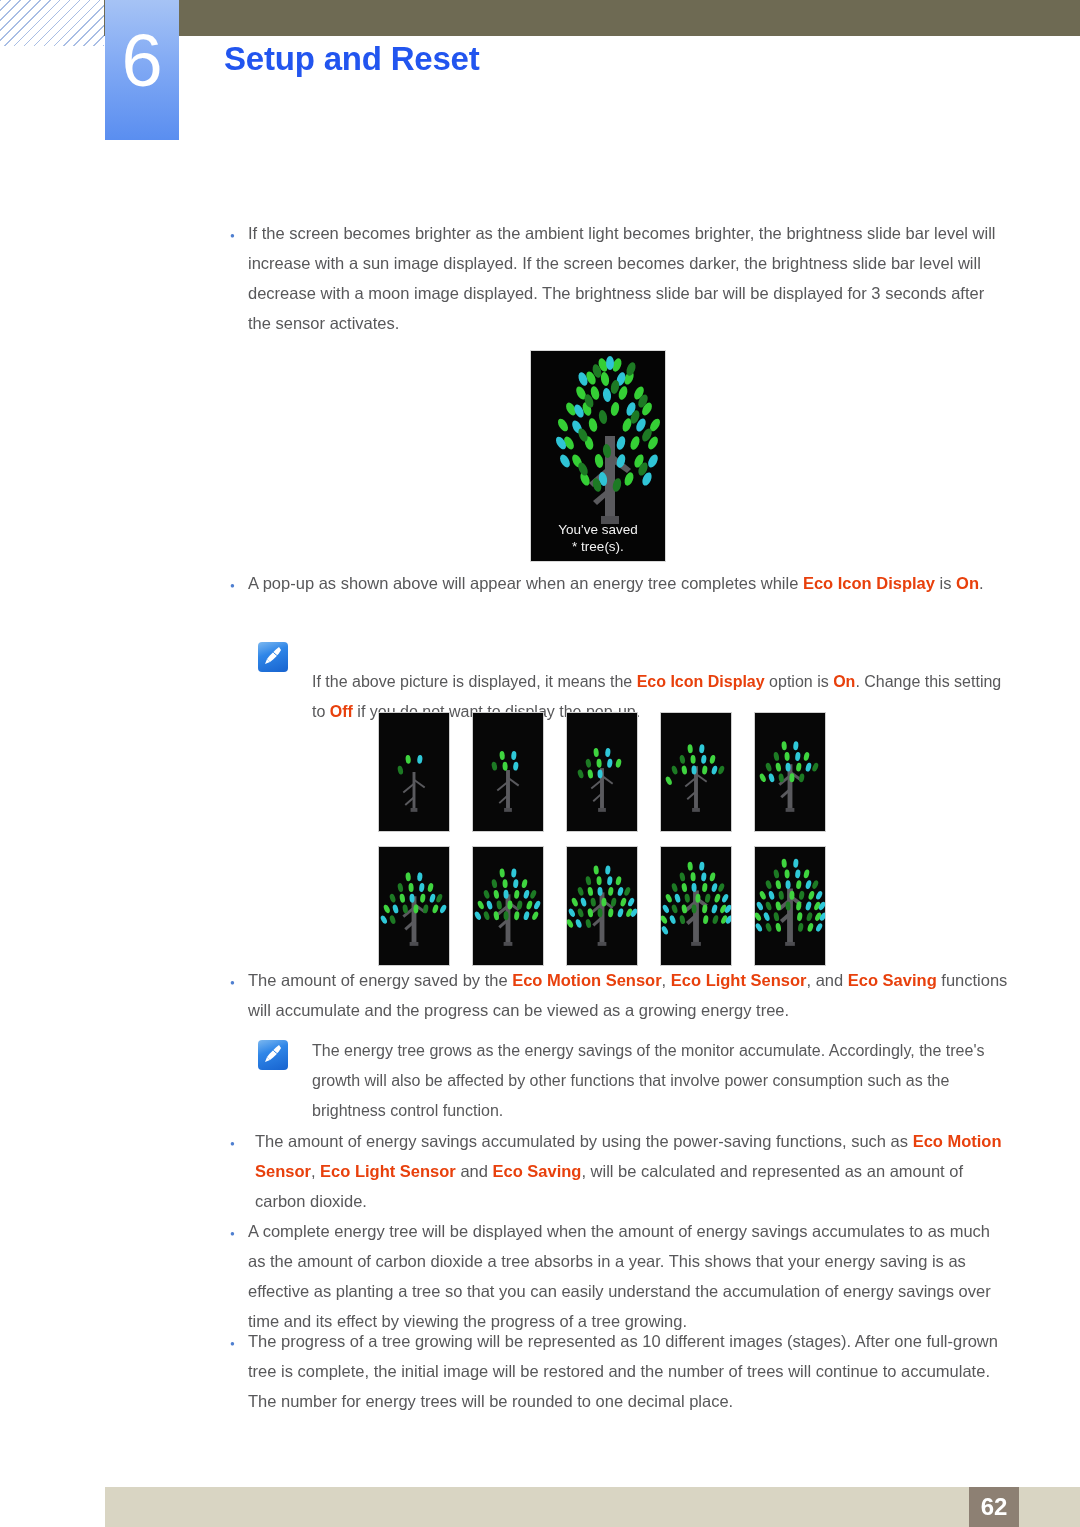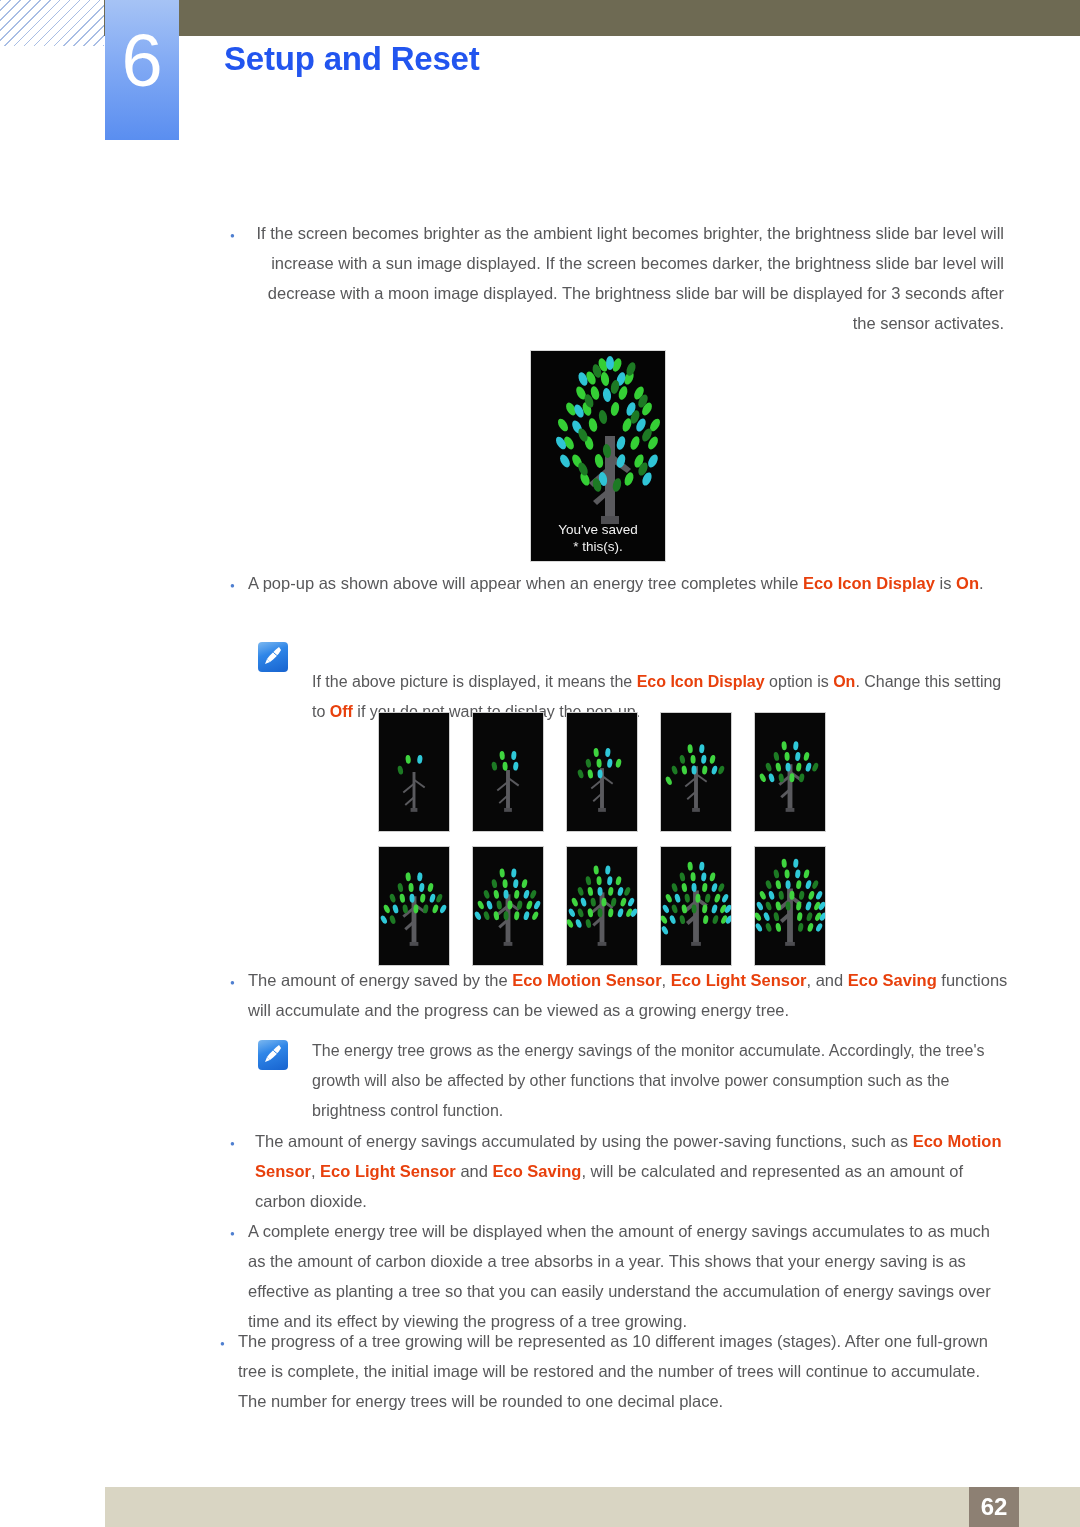--- a/index.html
+++ b/index.html
@@ -187,21 +187,21 @@
 <div id="page">
 
   <div class="hatch"></div>
   <div class="header-bar"></div>
   <div class="chapter-tab"></div>
   <div class="chapter-num">6</div>
   <div class="chapter-title">Setup and Reset</div>
 
   <div class="bullet-row" style="left:222px; top:218px; width:790px;">
     <div class="bullet-dot"></div>
-    <div class="btext" style="width:756px;text-align:right;">If the screen becomes brighter as the ambient light becomes brighter, the brightness slide bar level will increase with a sun image displayed. If the screen becomes darker, the brightness slide bar level will decrease with a moon image displayed. The brightness slide bar will be displayed for 3 seconds after the sensor activates.</div>
+    <div class="btext" style="width:756px;">If the screen becomes brighter as the ambient light becomes brighter, the brightness slide bar level will increase with a sun image displayed. If the screen becomes darker, the brightness slide bar level will decrease with a moon image displayed. The brightness slide bar will be displayed for 3 seconds after the sensor activates.</div>
   </div>
 
   <div class="popup">
     <svg class="treesvg" width="134" height="210" viewBox="0 0 134 210">
       <rect x="0" y="0" width="134" height="210" fill="#050505"></rect>
       <g id="fulltrunk">
         <rect x="62" y="85" width="10" height="85" fill="#5a5a5e"></rect>
         <rect x="58" y="165" width="18" height="8" fill="#4e4e52"></rect>
         <path d="M62 118 L46 132 L50 136 L64 124 Z" fill="#5a5a5e"></path>
         <path d="M72 105 L88 118 L84 122 L70 112 Z" fill="#5a5a5e"></path>
@@ -267,21 +267,21 @@
           <ellipse cx="64" cy="100" rx="4" ry="7" transform="rotate(-8 64 100)"></ellipse>
           <ellipse cx="40" cy="118" rx="4" ry="7" transform="rotate(-26 40 118)"></ellipse>
           <ellipse cx="100" cy="118" rx="4" ry="7" transform="rotate(24 100 118)"></ellipse>
           <ellipse cx="54" cy="134" rx="4" ry="7" transform="rotate(-16 54 134)"></ellipse>
           <ellipse cx="74" cy="134" rx="4" ry="7" transform="rotate(14 74 134)"></ellipse>
         </g>
       </g>
     </svg>
     <div class="popup-caption">
       <div>You've saved</div>
-      <div>* this(s).</div>
+      <div>* tree(s).</div>
     </div>
   </div>
 
   <div class="bullet-row" style="left:222px; top:568px; width:790px;">
     <div class="bullet-dot"></div>
     <div class="btext" style="width:762px;"><span>A pop-up as shown above will appear when an energy tree completes while </span><span class="hl">Eco Icon Display</span><span> is </span><span class="hl">On</span><span>.</span></div>
   </div>
 
   <div class="note-row" style="left:258px; top:638px; width:756px;">
     <div class="note-icon">
@@ -615,21 +615,21 @@
   <div class="bullet-row" style="left:222px; top:1126px; width:790px;">
     <div class="bullet-dot"></div>
     <div class="btext" style="width:762px;margin-left:7px;"><span>The amount of energy savings accumulated by using the power-saving functions, such as </span><span class="hl">Eco Motion Sensor</span><span>, </span><span class="hl">Eco Light Sensor</span><span> and </span><span class="hl">Eco Saving</span><span>, will be calculated and represented as an amount of carbon dioxide.</span></div>
   </div>
 
   <div class="bullet-row" style="left:222px; top:1216px; width:790px;">
     <div class="bullet-dot"></div>
     <div class="btext" style="width:760px;">A complete energy tree will be displayed when the amount of energy savings accumulates to as much as the amount of carbon dioxide a tree absorbs in a year. This shows that your energy saving is as effective as planting a tree so that you can easily understand the accumulation of energy savings over time and its effect by viewing the progress of a tree growing.</div>
   </div>
 
-  <div class="bullet-row" style="left:212px; top:1326px; width:790px;">
+  <div class="bullet-row" style="left:222px; top:1326px; width:790px;">
     <div class="bullet-dot"></div>
     <div class="btext" style="width:758px;">The progress of a tree growing will be represented as 10 different images (stages). After one full-grown tree is complete, the initial image will be restored and the number of trees will continue to accumulate. The number for energy trees will be rounded to one decimal place.</div>
   </div>
 
   <div class="footer-bar"></div>
   <div class="page-box">62</div>
 
 </div>
 
 </body></html>

